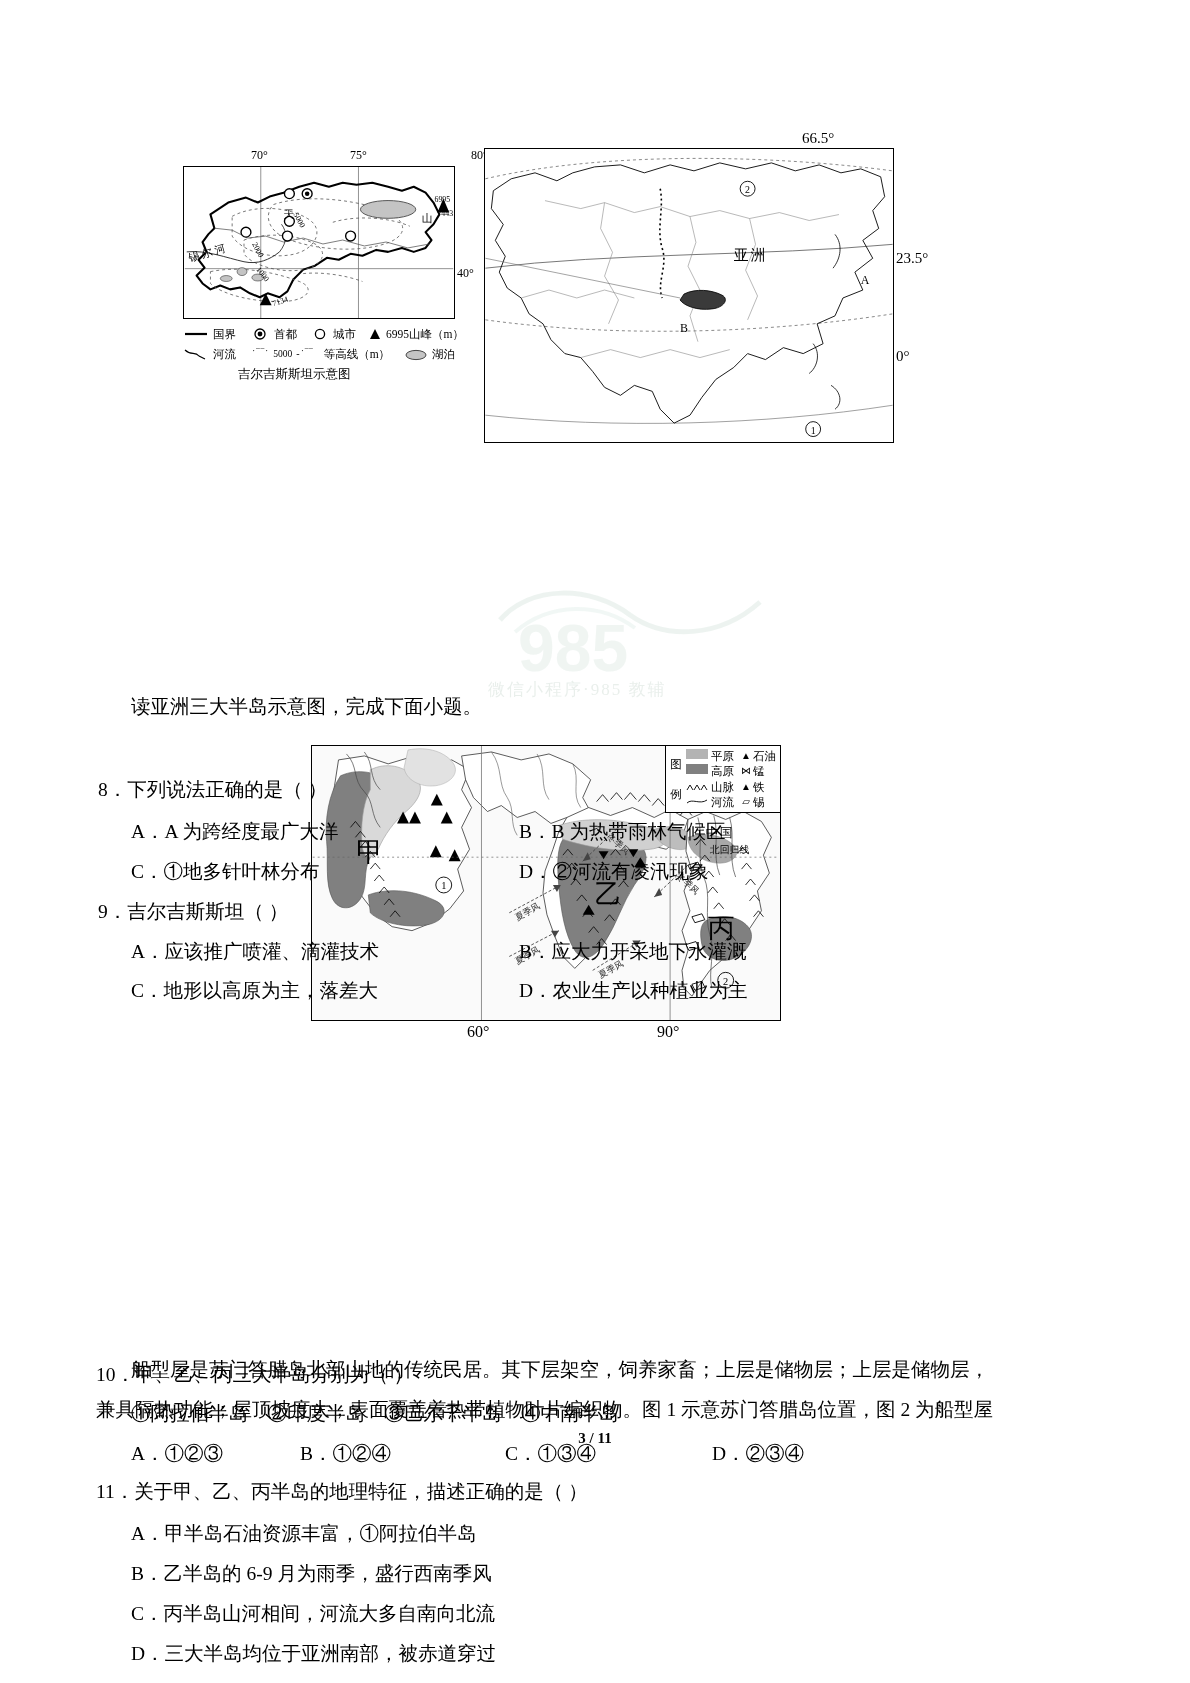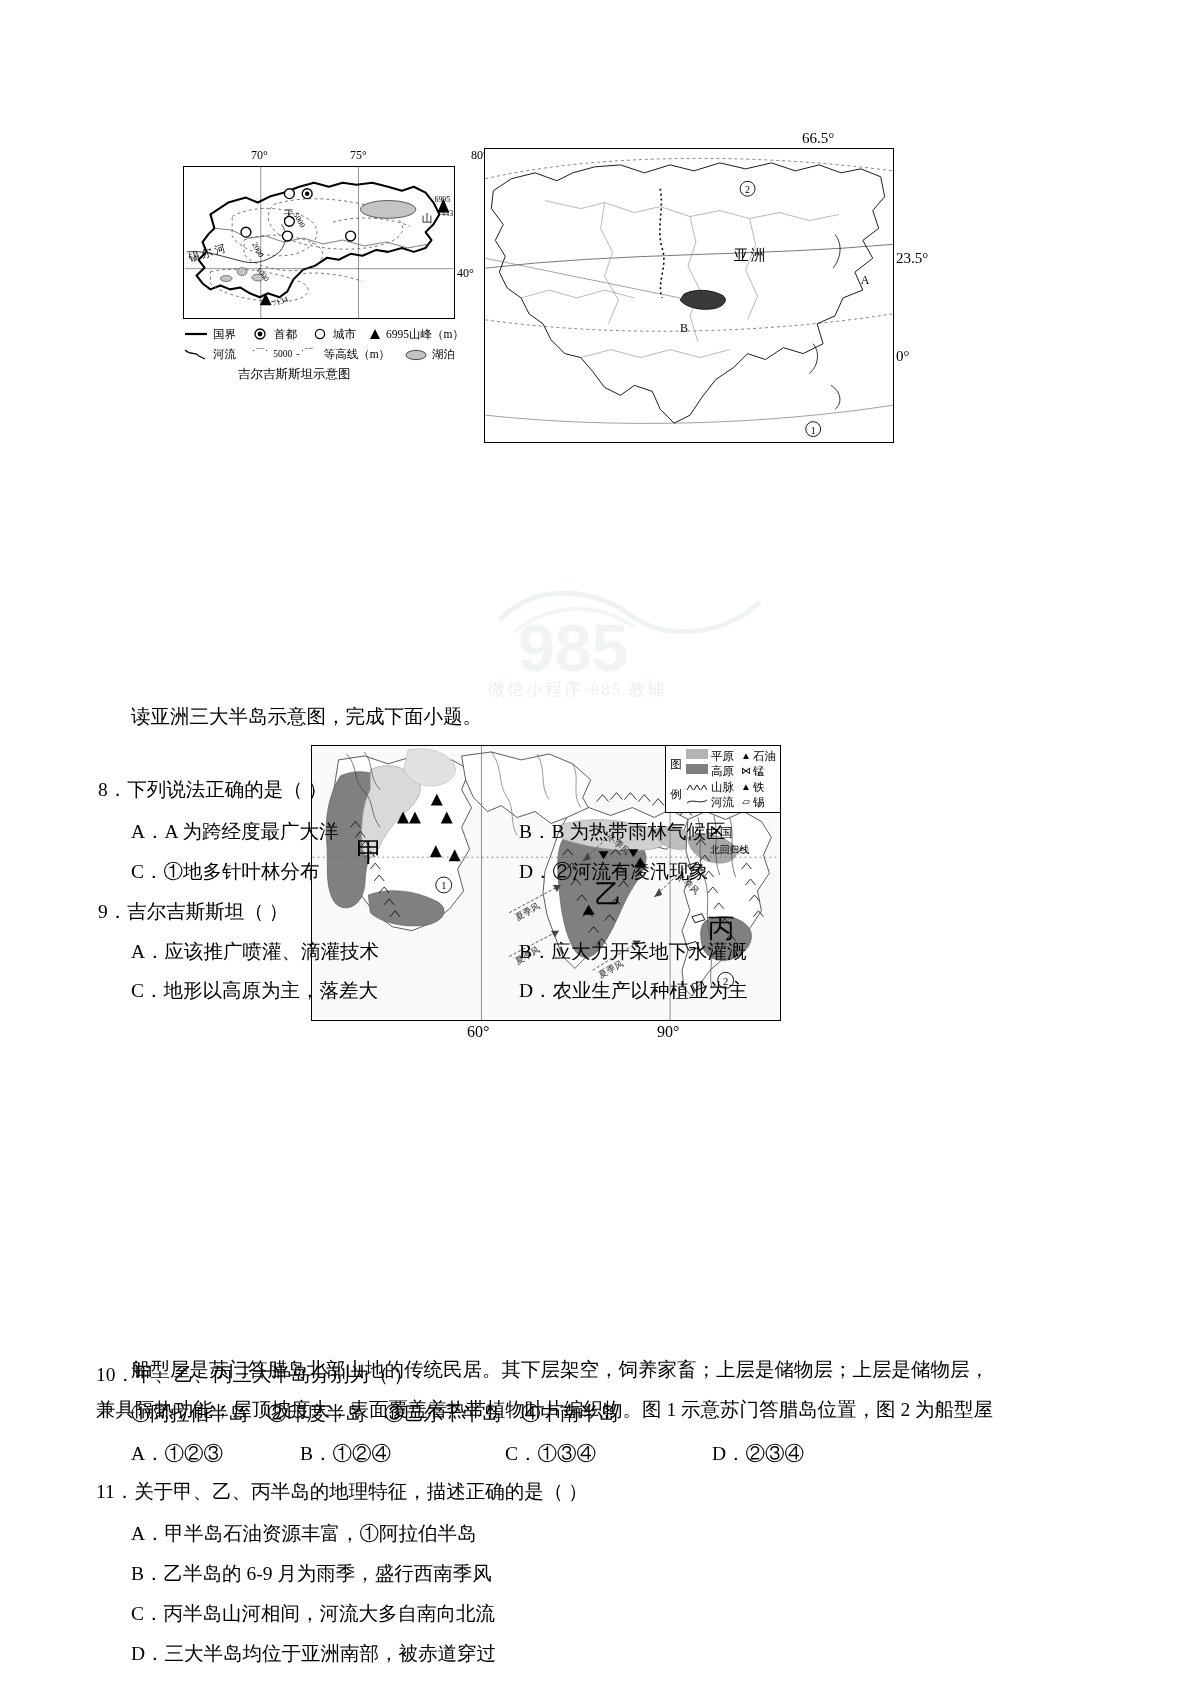--- a/index.html
+++ b/index.html
@@ -48,21 +48,21 @@
 
   
   .asia-wrap { position:absolute; left:484px; top:130px; width:420px; height:310px; }
   .asia-box { position:absolute; left:0; top:18px; width:410px; height:295px; border:1px solid #000; background:#fff; }
   .asia-lab { position:absolute; font-size:15px; font-family:"Liberation Serif",serif; }
 
   
   .q { font-size:19.5px; line-height:1.0; margin:0; position:relative; z-index:2; }
   .q-stem { position:absolute; white-space:nowrap; }
   .opt { position:absolute; white-space:nowrap; font-size:19.5px; }
-  .lead { position:absolute; font-size:19.5px; white-space:nowrap;margin-top:10px; }
+  .lead { position:absolute; font-size:19.5px; white-space:nowrap; }
 
   
   .fig2 { position:absolute; left:311px; top:745px; width:470px; height:276px; }
   .fig2-box { position:absolute; left:0; top:0; width:470px; height:276px; border:1px solid #000;
               background:#fafafa; overflow:hidden; }
   .fig2-legend {
     position:absolute; right:0px; top:0px; width:116px; height:68px;
     border:1px solid #000; background:#fff; display:flex; z-index:5;
   }
   .fig2-legend .lg-label { width:20px; display:flex; flex-direction:column;
@@ -538,14 +538,15 @@
       <span>C．</span><span>丙半岛山河相间，河流大多自南向北流</span>
     </div>
     <div class="opt" style="left:131px; top:1314px;">
       <span>D．</span><span>三大半岛均位于亚洲南部，被赤道穿过</span>
     </div>
   </div>
 
   <div class="para" style="left:131px; top:1356px;">船型屋是苏门答腊岛北部山地的传统民居。其下层架空，饲养家畜；上层是储物层；上层是储物层，</div>
   <div class="para" style="left:96px; top:1396px;">兼具隔热功能；屋顶坡度大，表面覆盖着热带植物叶片编织物。图 1 示意苏门答腊岛位置，图 2 为船型屋</div>
 
+  <div class="footer">3 / 11</div>
 
 </div>
 
 </body></html>

